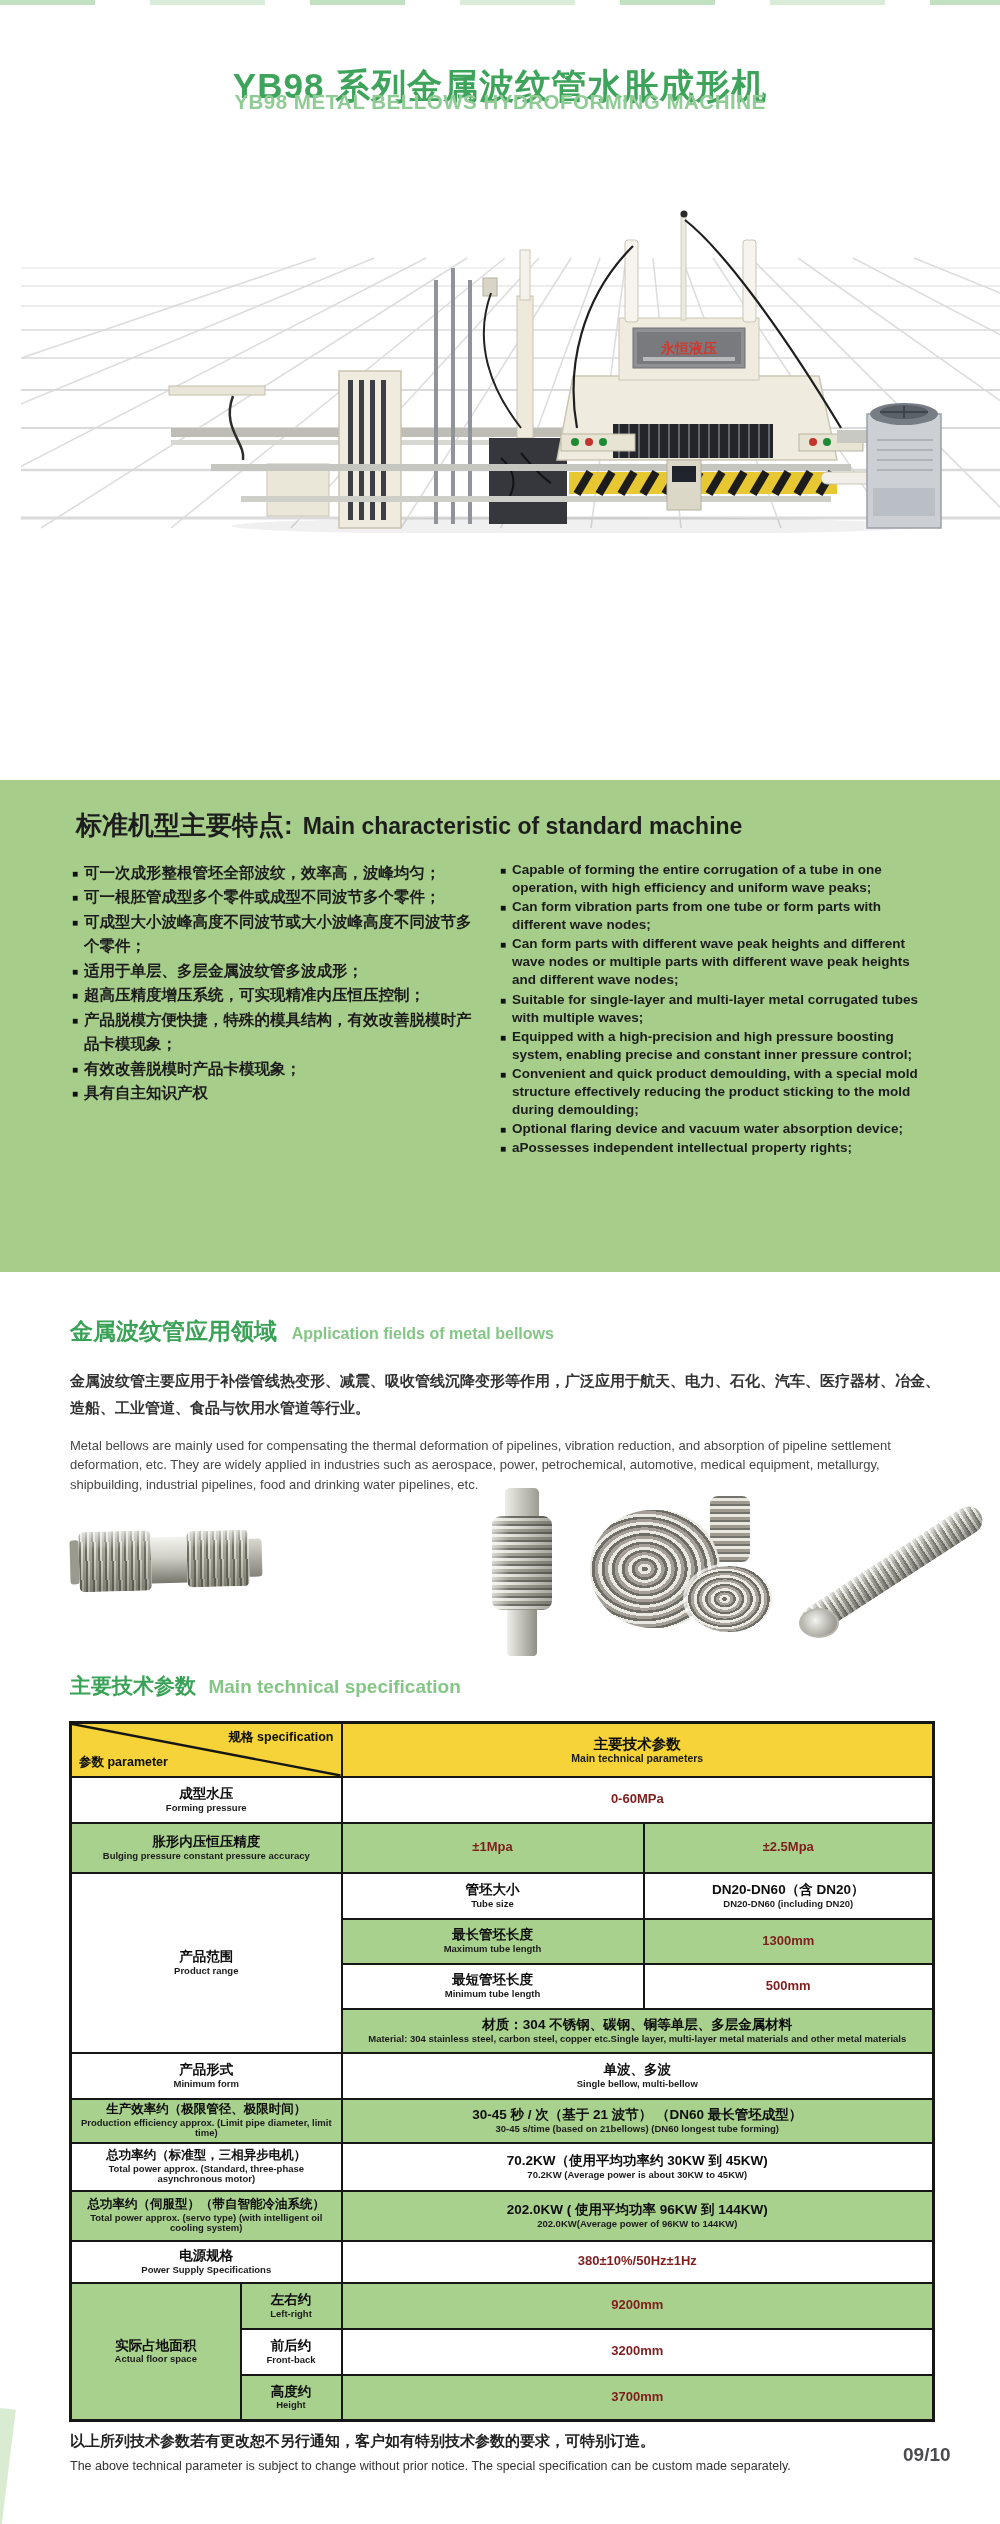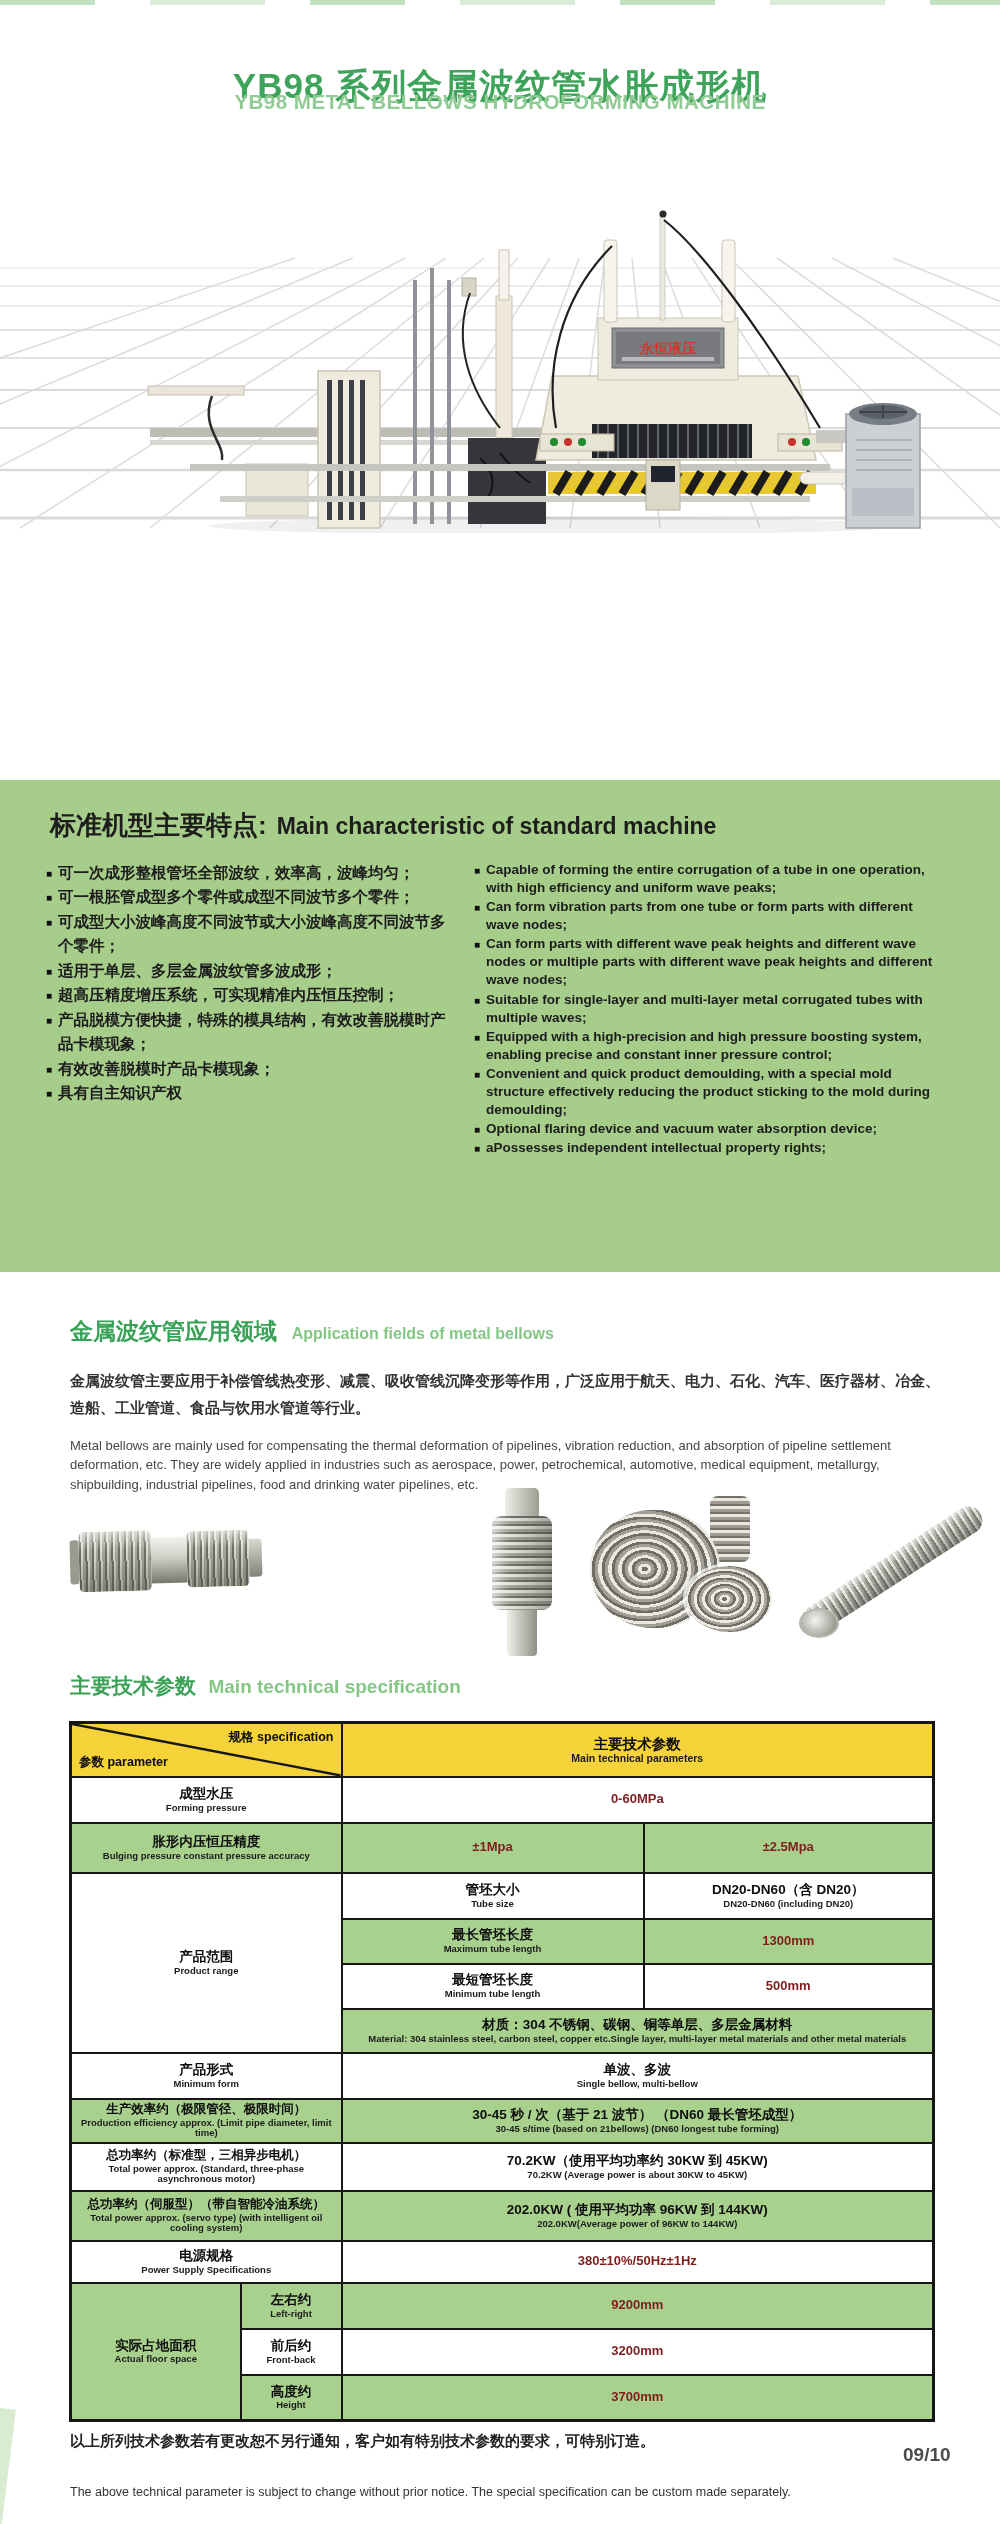--- a/index.html
+++ b/index.html
@@ -7,24 +7,24 @@
   .page{position:relative;width:1000px;height:2524px;background:#fff;overflow:hidden;margin:0 auto;}
 
   .top-strip{position:absolute;top:0;left:0;width:100%;height:5px;opacity:.85;
     background:repeating-linear-gradient(90deg,#b6dcb6 0 95px,#ffffff 95px 150px,#d2e9d2 150px 265px,#ffffff 265px 310px);}
 
   .main-title{position:absolute;top:40px;left:0;width:100%;text-align:center;
     font-size:35px;font-weight:bold;letter-spacing:1px;color:var(--title-green,#3fa45b);}
   .main-subtitle{position:absolute;top:90px;left:0;width:100%;text-align:center;
     font-size:20.5px;font-weight:bold;letter-spacing:.5px;color:var(--subtitle-green,#90cb95);}
 
-  .hero{position:absolute;top:128px;left:0;width:896px;height:405px;}
+  .hero{position:absolute;top:128px;left:0;width:896px;height:405px;padding-left:21px;}
   .hero svg{display:block;width:1000px;height:405px;}
 
-  .features{position:absolute;top:780px;left:0;width:1000px;height:492px;background:var(--feature-bg,#a7cd8b);box-sizing:border-box;padding:28px 66px 0 46px;}
+  .features{position:absolute;top:780px;left:0;width:1000px;height:492px;background:var(--feature-bg,#a7cd8b);box-sizing:border-box;padding:28px 66px 0 72px;}
   .features-heading{font-size:0;margin:0 0 18px 4px;}
   .features-heading .zh{font-size:26px;font-weight:800;color:#1d1d1d;}
   .features-heading .en{font-size:23px;font-weight:800;color:#1d1d1d;margin-left:10px;}
   .feature-cols{display:flex;gap:24px;}
   .fcol{list-style:none;margin:0;padding:0;}
   .fcol-zh{width:404px;flex:none;}
   .fcol-en{flex:1;}
   .fi{display:flex;align-items:flex-start;}
   .fcol-zh .fi{font-size:15.5px;font-weight:700;line-height:1.58;color:#1c1c1c;}
   .fcol-en .fi{font-size:13.5px;font-weight:600;line-height:1.34;color:#1c1c1c;margin-bottom:1px;}
@@ -84,21 +84,21 @@
   .y{background:var(--table-yellow,#f5d339);}
   .zh1{font-size:13.5px;font-weight:700;color:#0d0d0d;line-height:1.25;}
   .en1{font-size:9.5px;font-weight:600;color:#1b1b1b;line-height:1.12;}
   .val{font-size:13px;font-weight:700;color:#7f1d1d;line-height:1.25;}
   .corner{position:relative;}
   .corner svg{position:absolute;left:0;top:0;width:100%;height:100%;}
   .corner .tr{position:absolute;top:5px;right:7px;font-size:12.5px;font-weight:700;color:#0d0d0d;}
   .corner .bl{position:absolute;bottom:5px;left:7px;font-size:12.5px;font-weight:700;color:#0d0d0d;}
 
   .note-zh{position:absolute;top:2432px;left:70px;font-size:15px;font-weight:700;color:#222;}
-  .note-en{position:absolute;top:2459px;left:70px;font-size:12.5px;font-weight:500;color:#333;margin-top:26px;}
+  .note-en{position:absolute;top:2459px;left:70px;font-size:12.5px;font-weight:500;color:#333;}
   .page-num{position:absolute;top:2444px;left:903px;font-size:19px;font-weight:800;color:#4c4c50;}
   .corner-decor{position:absolute;left:-14px;top:2408px;width:22px;height:130px;background:#cfe7c6;transform:rotate(7deg);opacity:.8;}
 </style>
 </head>
 <body>
 
 <div class="page">
   <div class="top-strip"></div>
 
   <h1 class="main-title">YB98 系列金属波纹管水胀成形机</h1>

